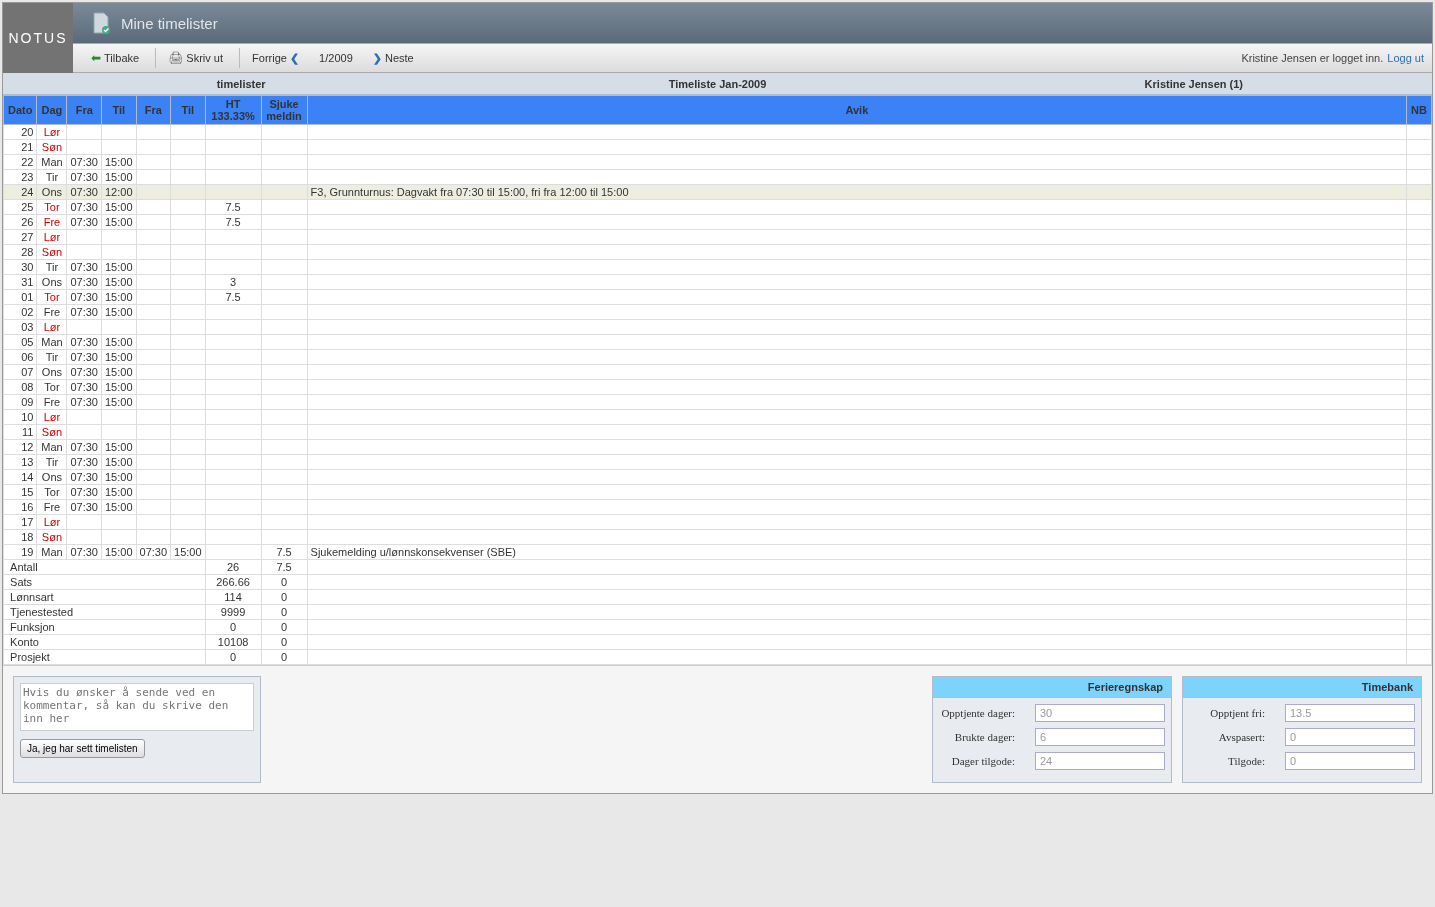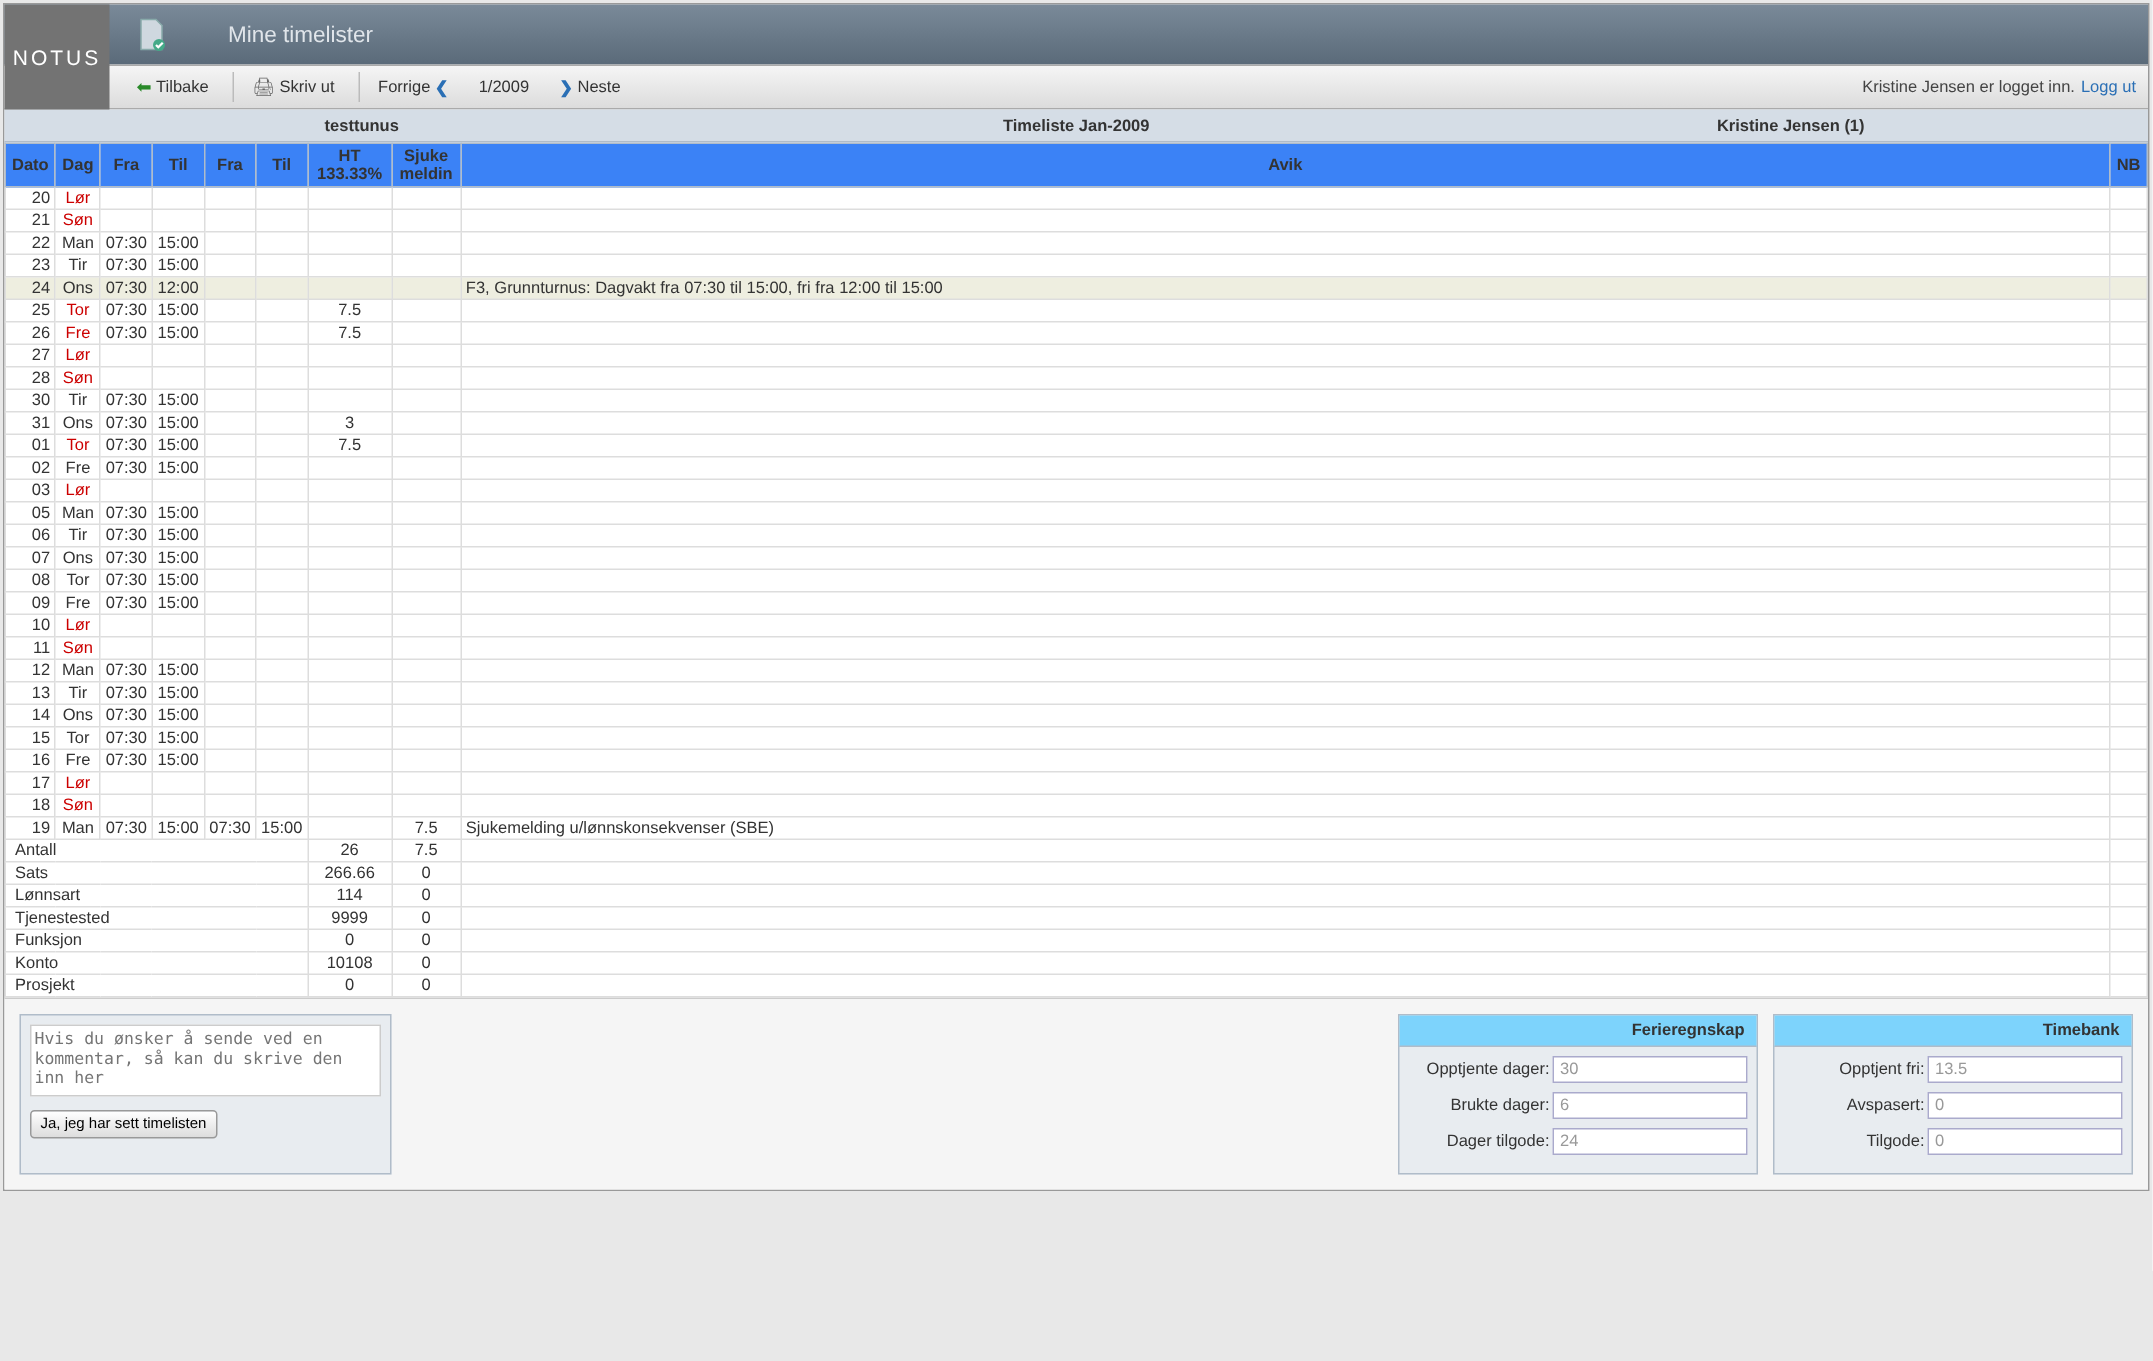--- a/index.html
+++ b/index.html
@@ -1,21 +1,21 @@
 <!DOCTYPE html>
 <html><head>
 <meta charset="utf-8">
 <style>
 * { box-sizing: border-box; margin: 0; padding: 0; }
 body { font-family: Verdana, Arial, sans-serif; font-size: 11px; background: #e8e8e8; color: #333; }
 .app-container { border: 1px solid #999; margin: 2px; background: #fff; }
 .header-bar { background: linear-gradient(to bottom, #7a8a99, #5a6a79); height: 40px; display: flex; align-items: center; padding: 0 8px; }
 .logo-box { width: 70px; height: 70px; background: #737373; color: #fff; display: flex; align-items: center; justify-content: center; font-size: 14px; letter-spacing: 2px; position: absolute; top: 3px; left: 3px; z-index: 10; }
 .header-icon { width: 24px; height: 24px; margin-left: 78px; margin-right: 8px; display: inline-block; }
-.header-title { color: #e0e5ea; font-size: 15px; margin-left: 31px; }
+.header-title { color: #e0e5ea; font-size: 15px; }
 .toolbar { background: linear-gradient(to bottom, #f5f5f5, #dcdcdc); border-top: 1px solid #aaa; border-bottom: 1px solid #aaa; height: 30px; display: flex; align-items: center; padding: 0 8px 0 80px; }
 .toolbar-btn { display: inline-flex; align-items: center; padding: 3px 8px; margin-right: 4px; cursor: pointer; border-radius: 3px; }
 .toolbar-sep { width: 1px; height: 20px; background: #bbb; margin: 0 4px; }
 .toolbar-spacer { flex: 1; }
 .login-text { color: #444; }
 .logout-link { color: #2a6fb5; cursor: pointer; margin-left: 4px; }
 .sub-header { background: #d5dde6; border-bottom: 1px solid #b0bcc9; display: flex; height: 22px; align-items: center; }
 .sub-header > div { flex: 1; text-align: center; font-weight: bold; color: #333; }
 .table-wrap { overflow: auto; }
 table.timesheet { border-collapse: collapse; width: 100%; font-size: 11px; }
@@ -28,21 +28,21 @@
 .summary-row td { background: #fff; }
 .bottom-panel { display: flex; padding: 10px; gap: 10px; border-top: 1px solid #ccc; background: #f5f5f5; }
 .comment-box { border: 1px solid #b0bcc9; background: #e8ecf0; padding: 6px; width: 248px; }
 .comment-box textarea { width: 100%; height: 48px; font-family: monospace; font-size: 11px; color: #888; border: 1px solid #ccc; resize: none; padding: 2px; }
 .comment-box button { margin-top: 6px; font-size: 10px; padding: 3px 6px; background: linear-gradient(to bottom,#fff,#ddd); border: 1px solid #999; border-radius: 3px; cursor: pointer; }
 .bottom-spacer { flex: 1; }
 .summary-box { border: 1px solid #b0bcc9; background: #e8ecf0; padding: 0; width: 240px; }
 .summary-title { background: #7dd3fc; border-bottom: 1px solid #b0bcc9; padding: 4px 8px; font-weight: bold; text-align: right; }
 .summary-body { padding: 6px; }
 .summary-row-f { display: flex; align-items: center; margin-bottom: 6px; }
-.summary-row-f label { flex: 1; text-align: right; padding-right: 2px; }
+.summary-row-f label { flex: 1; text-align: right; padding-right: 20px; font-family: Liberation Serif, serif; }
 .summary-row-f input { width: 130px; padding: 2px 4px; border: 1px solid #aac; background: #fff; color: #999; font-size: 11px; }
 .icon-back { color: #2a8a2a; font-size: 12px; margin-right: 3px; }
 .icon-print { color: #666; font-size: 12px; margin-right: 3px; }
 .icon-prev { color: #2a6fb5; font-weight: bold; margin-left: 3px; }
 .icon-next { color: #2a6fb5; font-weight: bold; margin-right: 3px; }
 .doc-icon-svg { fill: #cfd8df; stroke: #8aa; }
 </style>
 </head>
 <body>
 
@@ -79,21 +79,21 @@
     <span class="toolbar-btn">
       <span class="icon-next">❯</span>
       <span>Neste</span>
     </span>
     <span class="toolbar-spacer"></span>
     <span class="login-text">Kristine Jensen er logget inn.</span>
     <span class="logout-link">Logg ut</span>
   </div>
 
   <div class="sub-header">
-    <div>testtunus</div>
+    <div>timelister</div>
     <div>Timeliste Jan-2009</div>
     <div>Kristine Jensen (1)</div>
   </div>
 
   <div class="table-wrap">
     <table class="timesheet">
       <thead>
         <tr>
           <th style="width:28px">Dato</th>
           <th style="width:30px">Dag</th>

